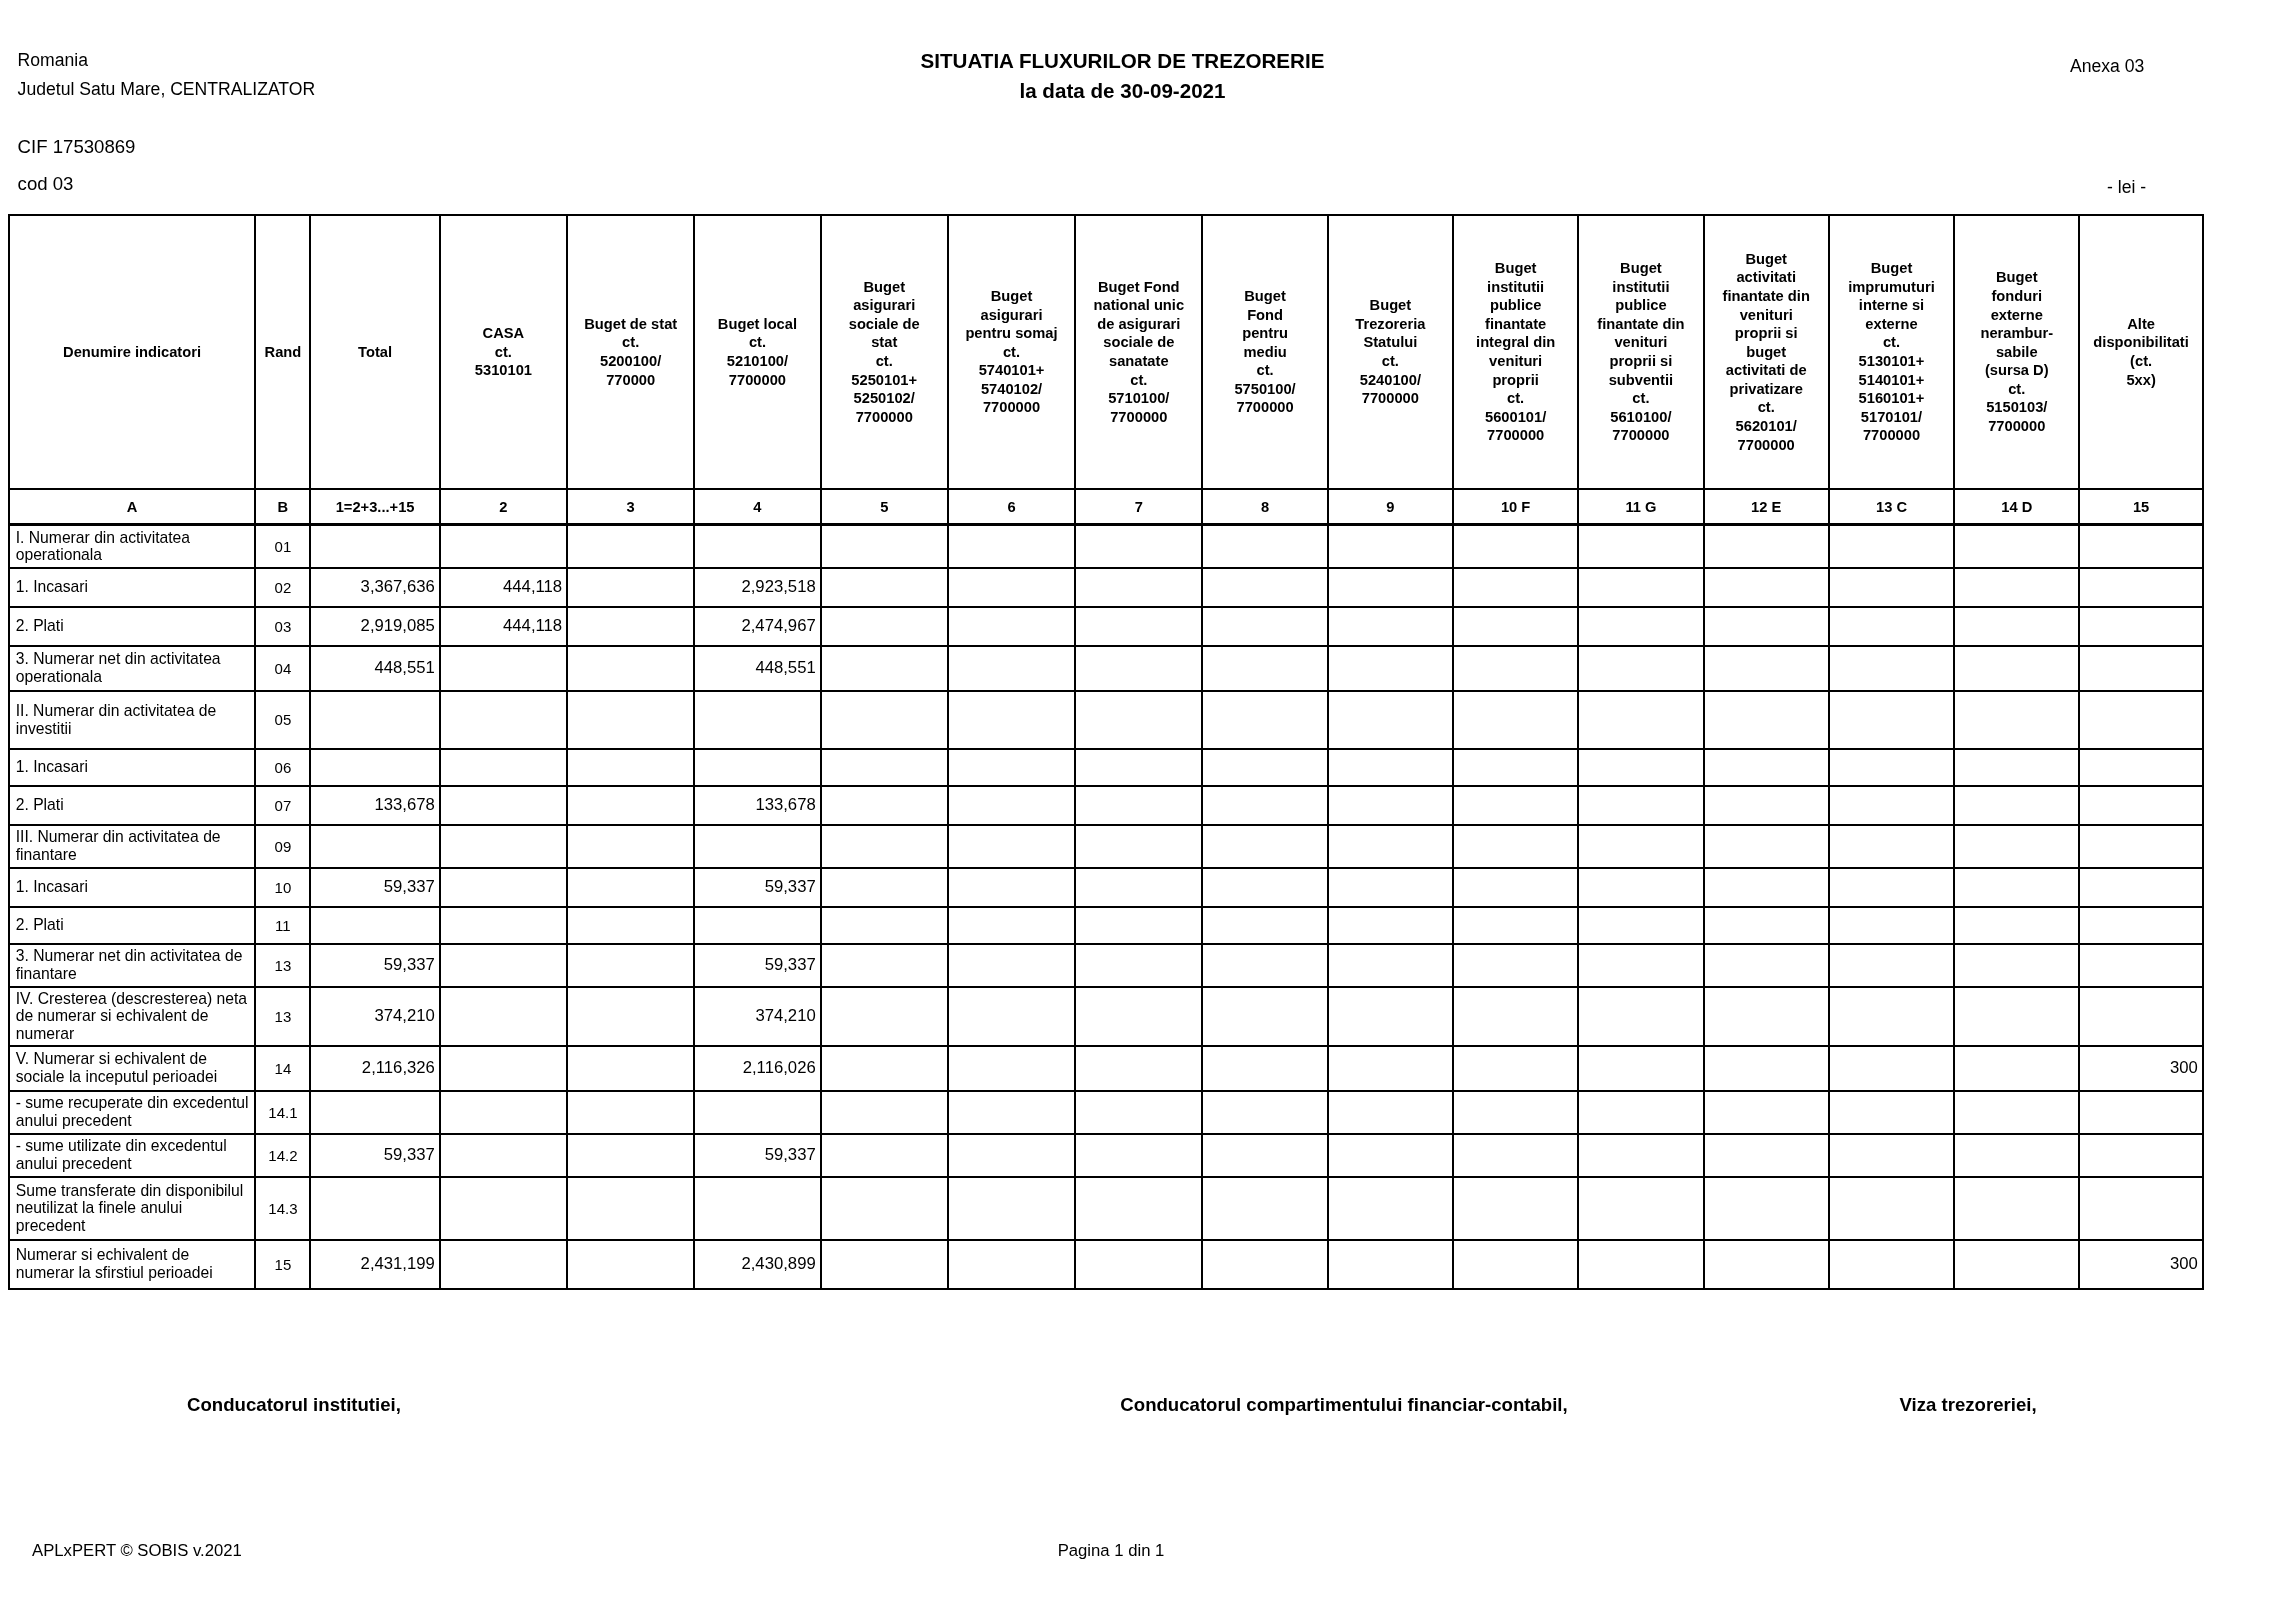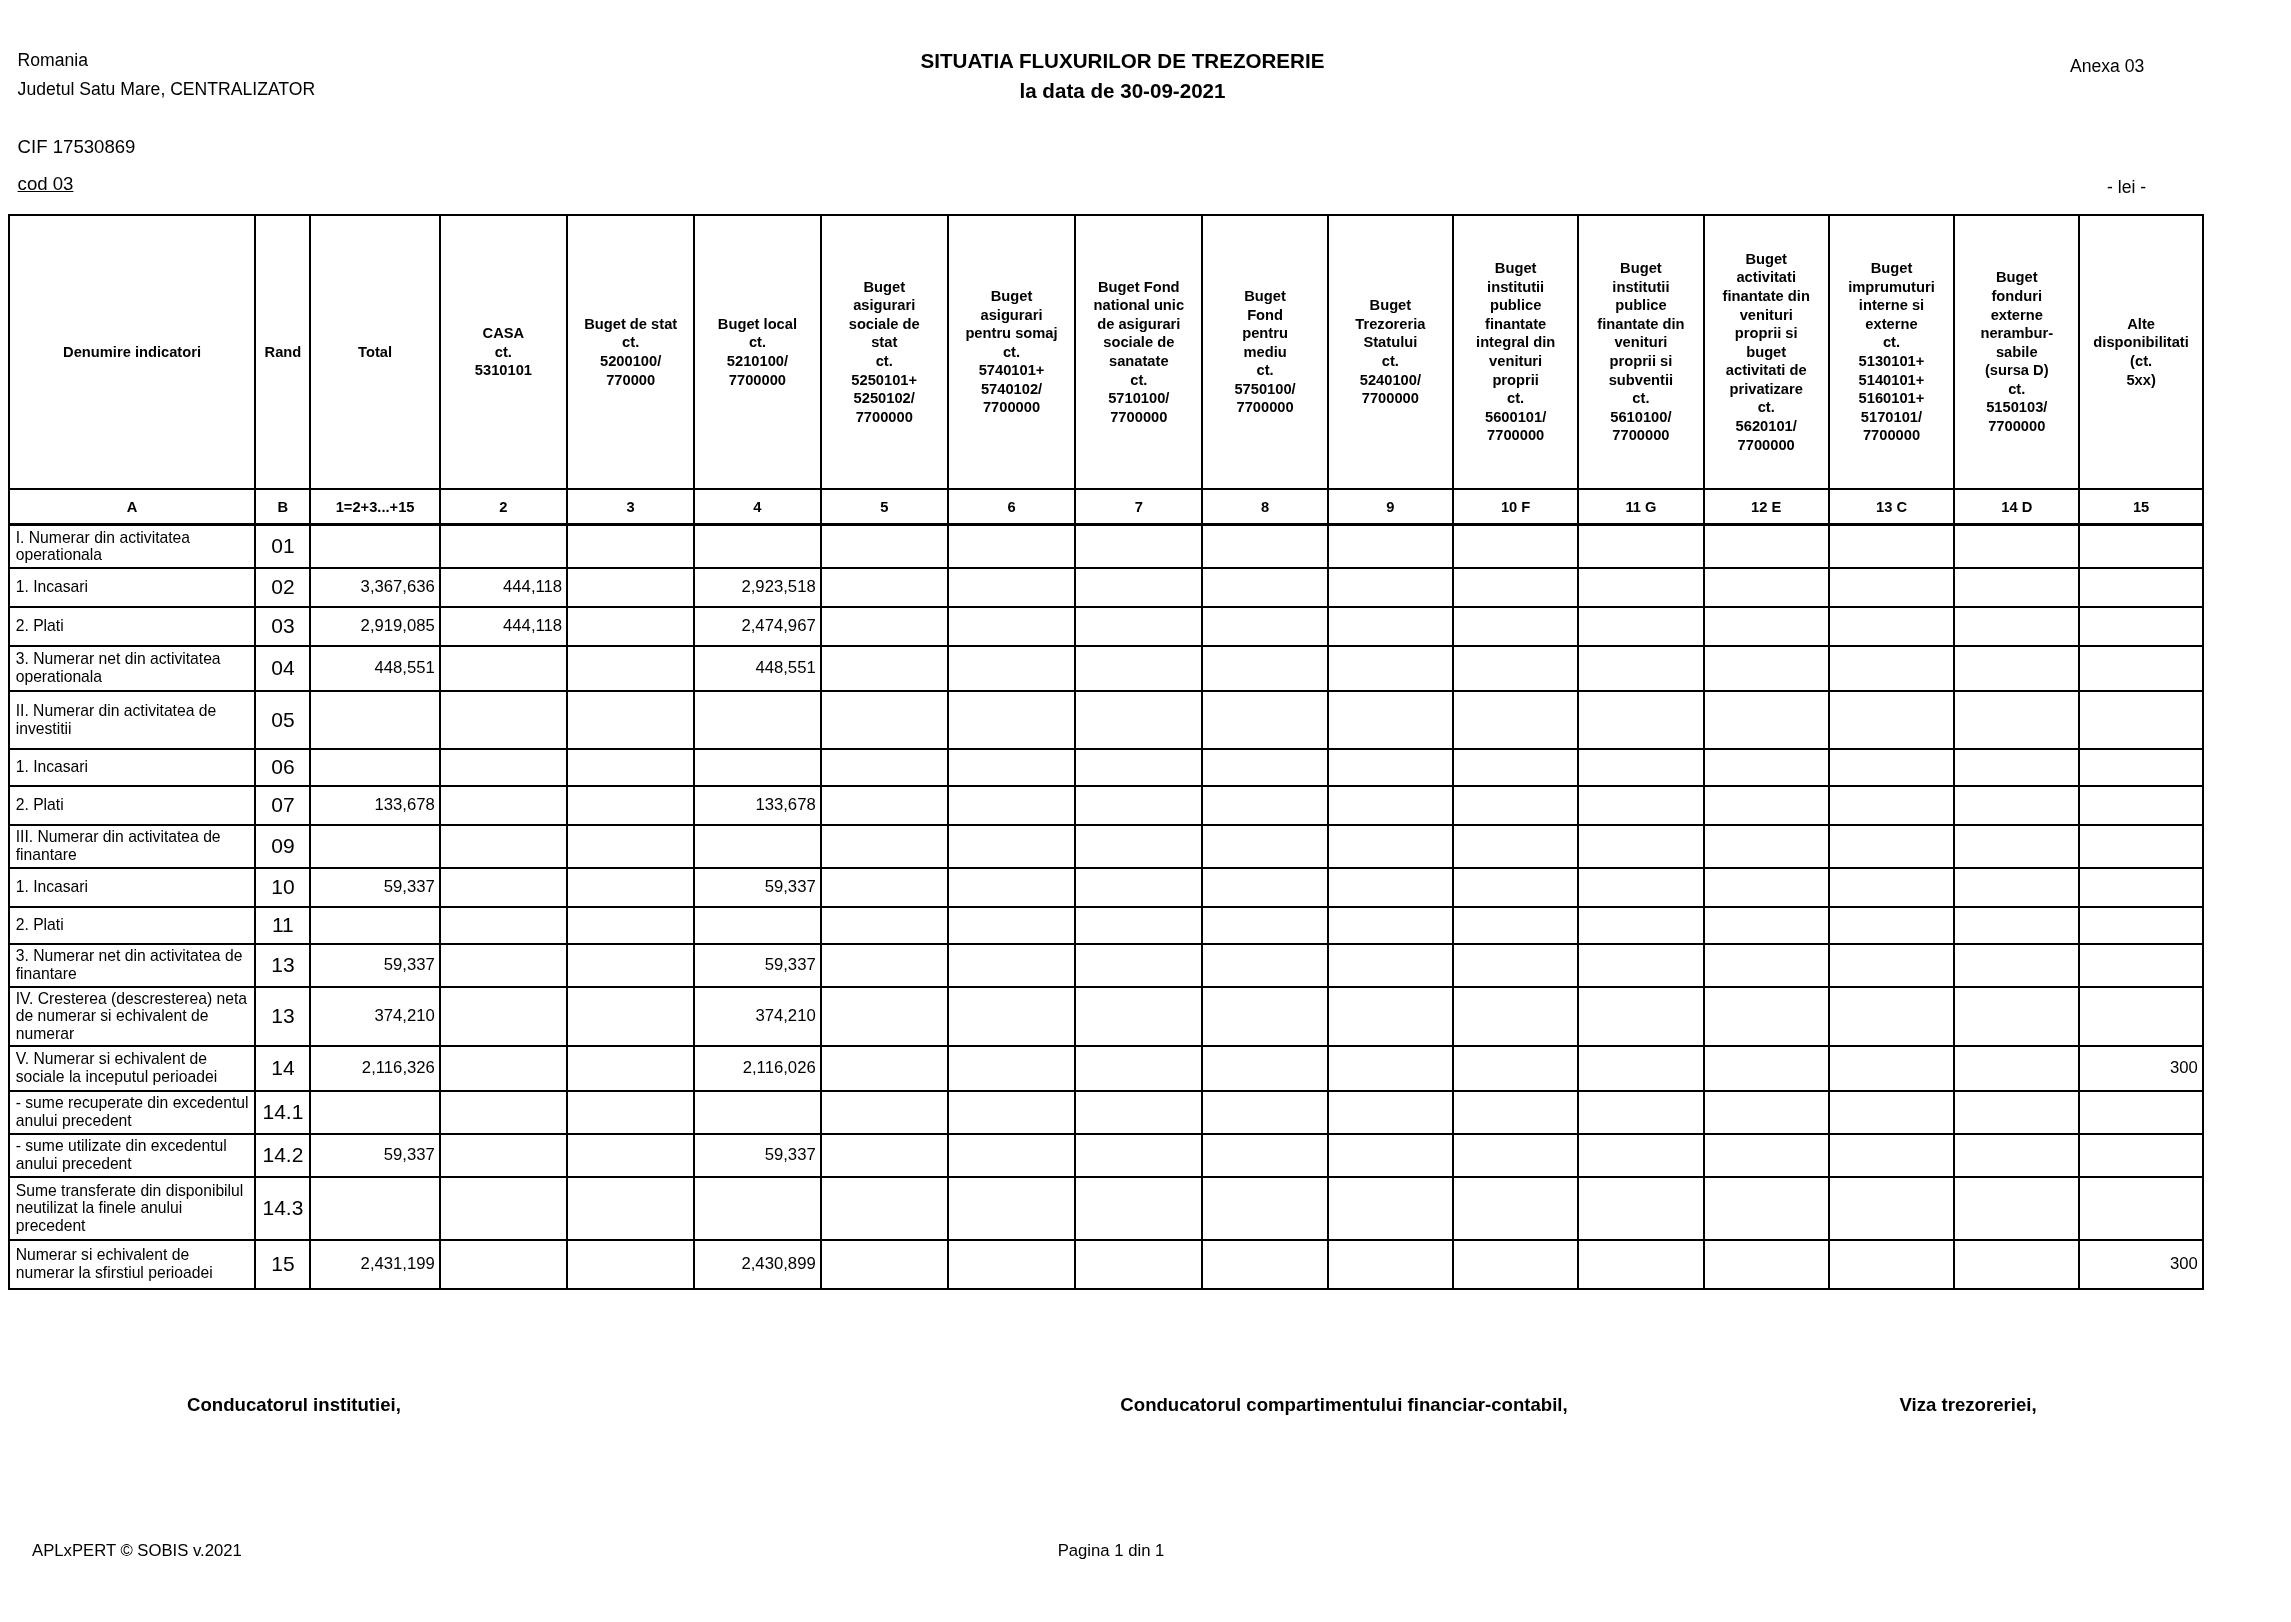--- a/index.html
+++ b/index.html
@@ -2,35 +2,35 @@
 <html><head>
 <meta charset="utf-8">
 <style>
   html,body { margin:0; padding:0; background:#ffffff; }
   .page {
     position:relative; width:2292px; height:1622px; background:#ffffff;
     font-family:"Liberation Sans", sans-serif; color:#000; overflow:hidden;border-radius:26px;
   }
   .org   { position:absolute; left:17.6px; top:46px;  font-size:17.6px; line-height:29px; }
   .cif   { position:absolute; left:17.6px; top:136px; font-size:18.6px; }
-  .cod   { position:absolute; left:17.6px; top:173px; font-size:18.6px;text-decoration:underline; }
+  .cod   { position:absolute; left:17.6px; top:173px; font-size:18.6px; }
   .title-wrap { position:absolute; left:0; top:46px; width:2245px; text-align:center;
                 font-weight:bold; font-size:20.6px; line-height:30px; }
   .anexa { position:absolute; left:2070px; top:56px;  font-size:17.6px; }
   .lei   { position:absolute; left:2107px; top:177px; font-size:17.6px; }
 
   table.report { position:absolute; left:7.8px; top:214px; width:2196px;
                  border-collapse:collapse; table-layout:fixed; background:#fff; }
   .report th, .report td { border:2.9px solid #000; padding:0; overflow:hidden; }
   .report thead th { font-weight:bold; text-align:center; vertical-align:middle; }
   .report tr.h1 th { height:272px; font-size:14.7px; line-height:18.6px; white-space:pre-line; padding:0 2px; }
   .report tr.h2 th { height:33px;  font-size:14.7px; border-bottom:3.9px solid #000; }
   .report tbody td { vertical-align:middle; }
   .report td.lbl { text-align:left;  padding:2px 3.9px 2px 5.9px; line-height:17.6px; font-size:15.7px; }
-  .report td.rnd { text-align:center; font-size:21px; }
+  .report td.rnd { text-align:center; font-size:15px; }
   .report td.val { text-align:right; padding-right:3.9px; font-size:16.7px; }
 
   .sig { position:absolute; top:1394px; transform:translateX(-50%);
          font-weight:bold; font-size:18.6px; white-space:nowrap; }
   .foot-left { position:absolute; left:32px;  top:1541px; font-size:16.7px; }
   .foot-page { position:absolute; left:1111px; top:1541px; transform:translateX(-50%); font-size:16.7px; }
 </style>
 </head>
 <body>
 

